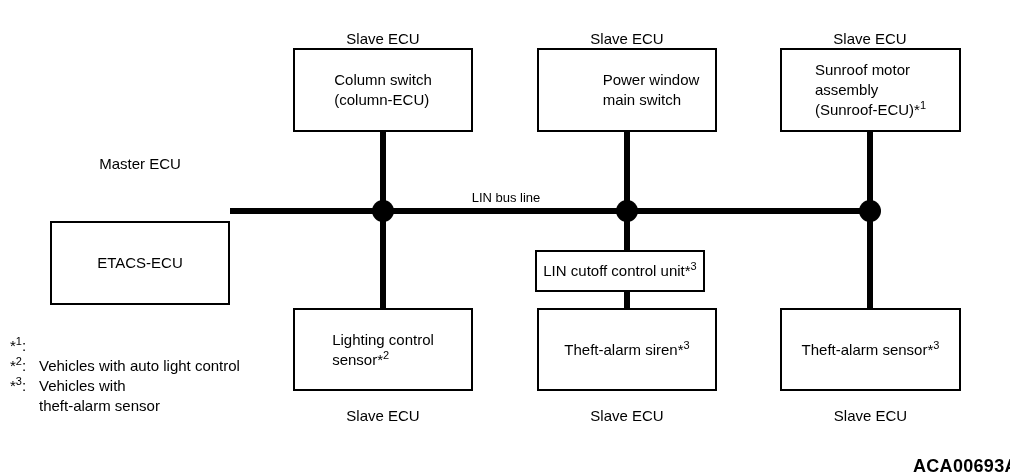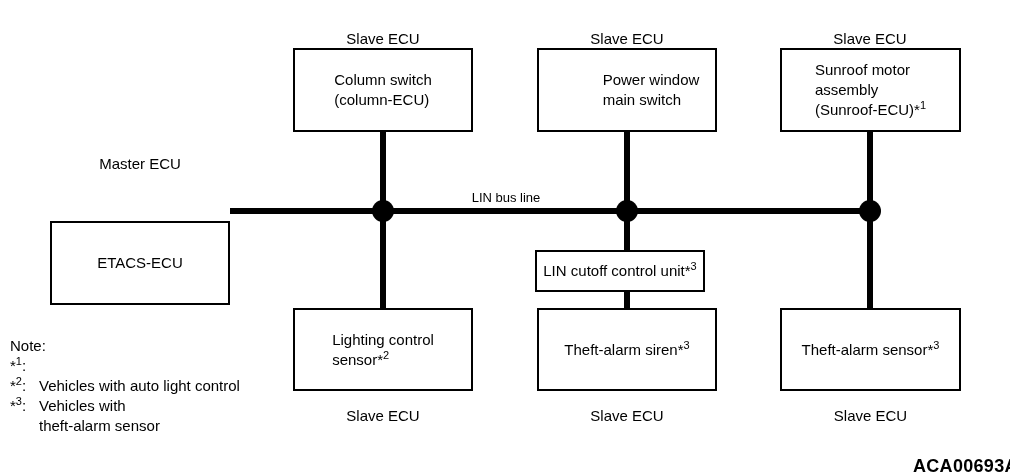--- a/index.html
+++ b/index.html
@@ -156,21 +156,20 @@
     <div class="inner">
       <div class="line"><span>Theft-alarm sensor*</span><sup class="sp">3</sup></div>
     </div>
   </div>
 
   <div class="role-label" style="left:293px; top:399px; width:180px;">Slave ECU</div>
   <div class="role-label" style="left:537px; top:399px; width:180px;">Slave ECU</div>
   <div class="role-label" style="left:780px; top:399px; width:181px;">Slave ECU</div>
 
   <div class="note">
-    <div class="note-title">Note:</div>
     <div class="note-item">
       <span class="note-marker"><span>*</span><sup class="sp">1</sup><span>:</span></span>
     </div>
     <div class="note-item">
       <span class="note-marker"><span>*</span><sup class="sp">2</sup><span>:</span></span>
       <span class="note-text">Vehicles with auto light control</span>
     </div>
     <div class="note-item">
       <span class="note-marker"><span>*</span><sup class="sp">3</sup><span>:</span></span>
       <span class="note-text">Vehicles with

